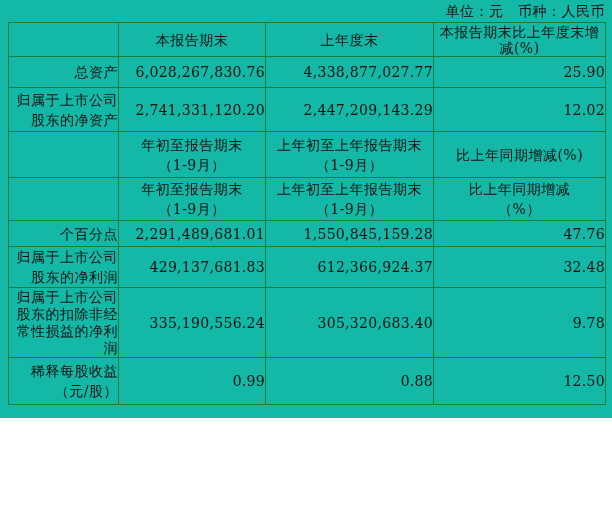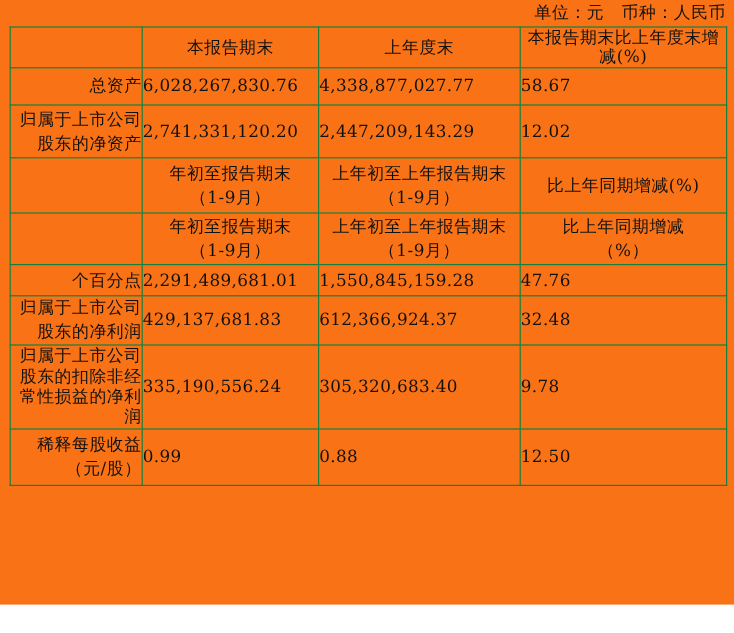--- a/index.html
+++ b/index.html
@@ -2,43 +2,43 @@
 <html><head>
 <meta charset="utf-8">
 <style>
   html,body{margin:0;padding:0;background:#ffffff;}
   body{
     font-family:"DejaVu Serif","Liberation Serif",serif;
     color:#111111;
     -webkit-font-smoothing:antialiased;
   }
   .page{
-    width:612px;height:504px;box-sizing:border-box;
-    padding:3px 0 0 8px;background:#f97316;overflow:hidden;
+    width:612px;height:418px;box-sizing:border-box;
+    padding:3px 0 0 8px;background:#14b8a6;overflow:hidden;
   }
   .unit-line{
     width:597px;text-align:right;
     font-size:14px;line-height:16px;margin-bottom:3px;
     letter-spacing:0.5px;
   }
   table.fin{
     border-collapse:collapse;table-layout:fixed;width:597px;
   }
   table.fin td{
     border:1px solid #15803d;
     vertical-align:middle;
     font-size:14px;
     white-space:pre-line;
     padding:0;
     line-height:20px;
     overflow:hidden;
   }
   td.c-label{text-align:right;padding-left:5px;letter-spacing:0.5px;}
   td.c-head{text-align:center;line-height:19px;letter-spacing:0.5px;}
-  td.c-num{padding-right:8px;letter-spacing:0.3px;}
+  td.c-num{text-align:right;padding-right:8px;letter-spacing:0.3px;border-radius:11px;}
   tr.r0 td{height:33px}
   tr.r0 td.c-head{line-height:16px}
   tr.r1 td{height:30px}
   tr.r2 td{height:43px}
   tr.r3 td{height:45px}
   tr.r4 td{height:40px}
   tr.r5 td{height:42px}
   tr.r6 td{height:25px}
   tr.r7 td{height:40px}
   tr.r8 td{height:69px}
@@ -66,21 +66,21 @@
         <td class="c-label"></td>
         <td class="c-head">本报告期末</td>
         <td class="c-head">上年度末</td>
         <td class="c-head">本报告期末比上年度末增
 减(%)</td>
       </tr>
       <tr class="r1">
         <td class="c-label">总资产</td>
         <td class="c-num">6,028,267,830.76</td>
         <td class="c-num">4,338,877,027.77</td>
-        <td class="c-num">58.67</td>
+        <td class="c-num">25.90</td>
       </tr>
       <tr class="r2">
         <td class="c-label">归属于上市公司
 股东的净资产</td>
         <td class="c-num">2,741,331,120.20</td>
         <td class="c-num">2,447,209,143.29</td>
         <td class="c-num">12.02</td>
       </tr>
       <tr class="r3">
         <td class="c-label"></td>

